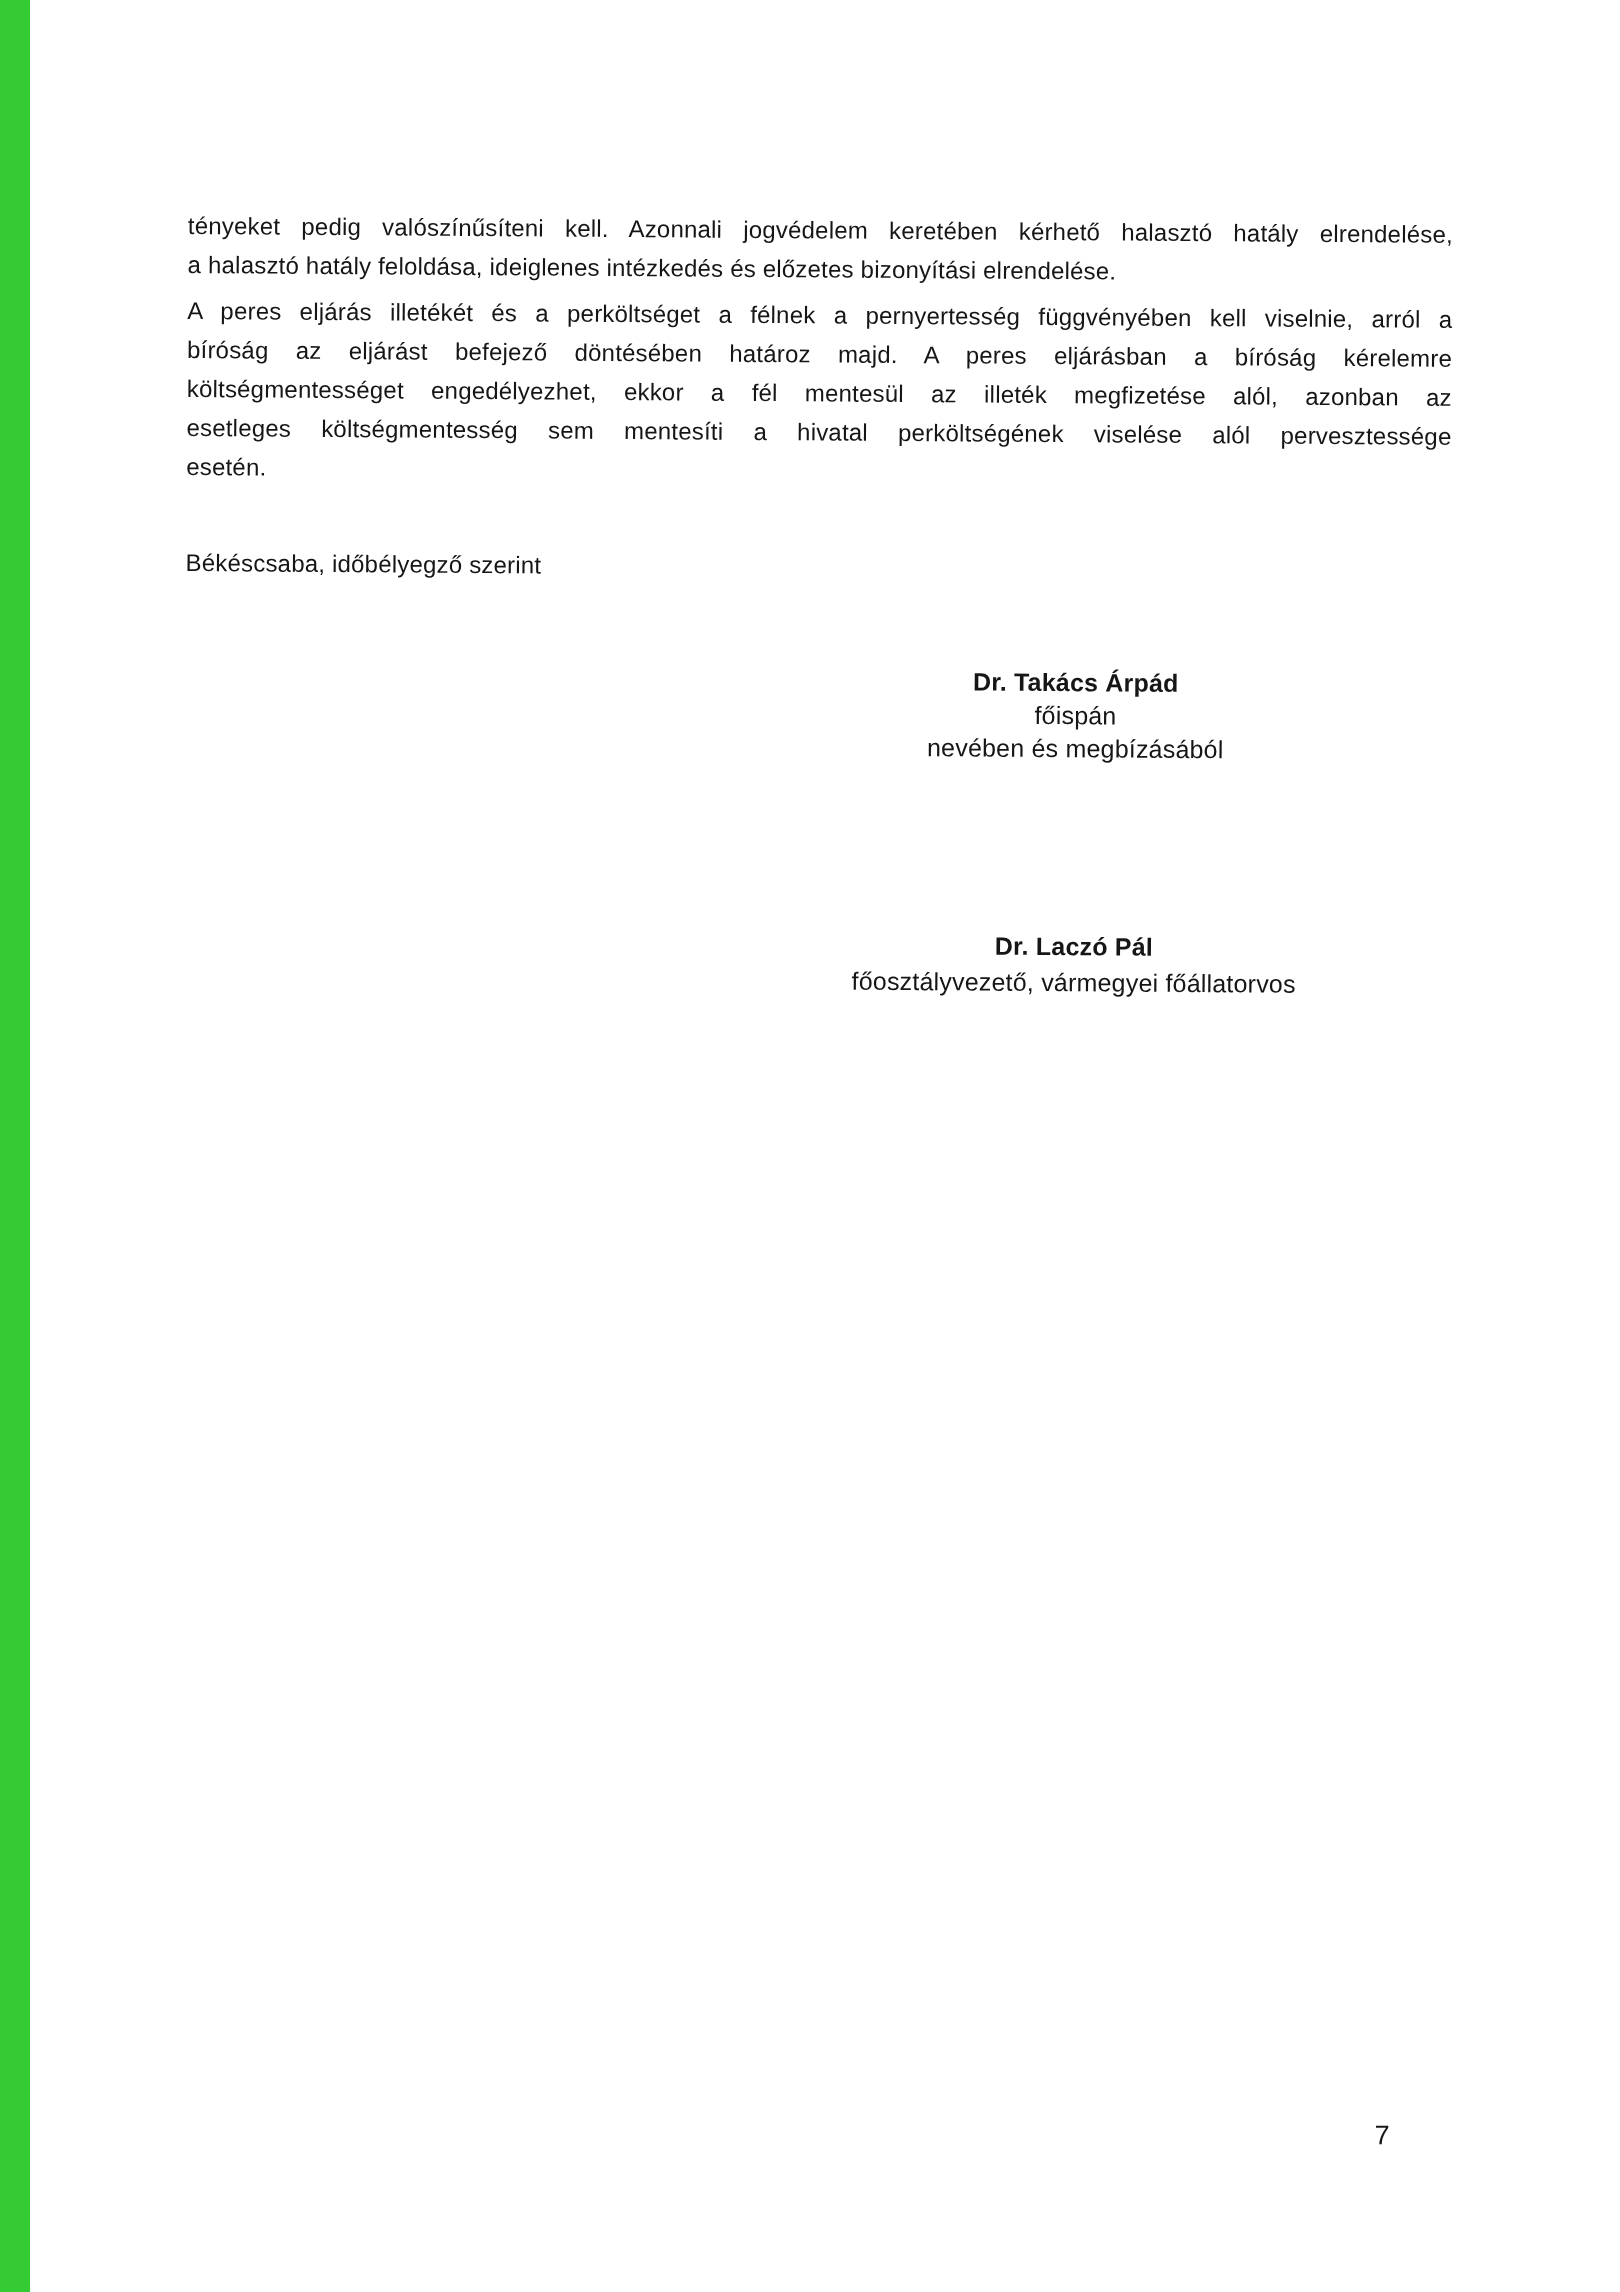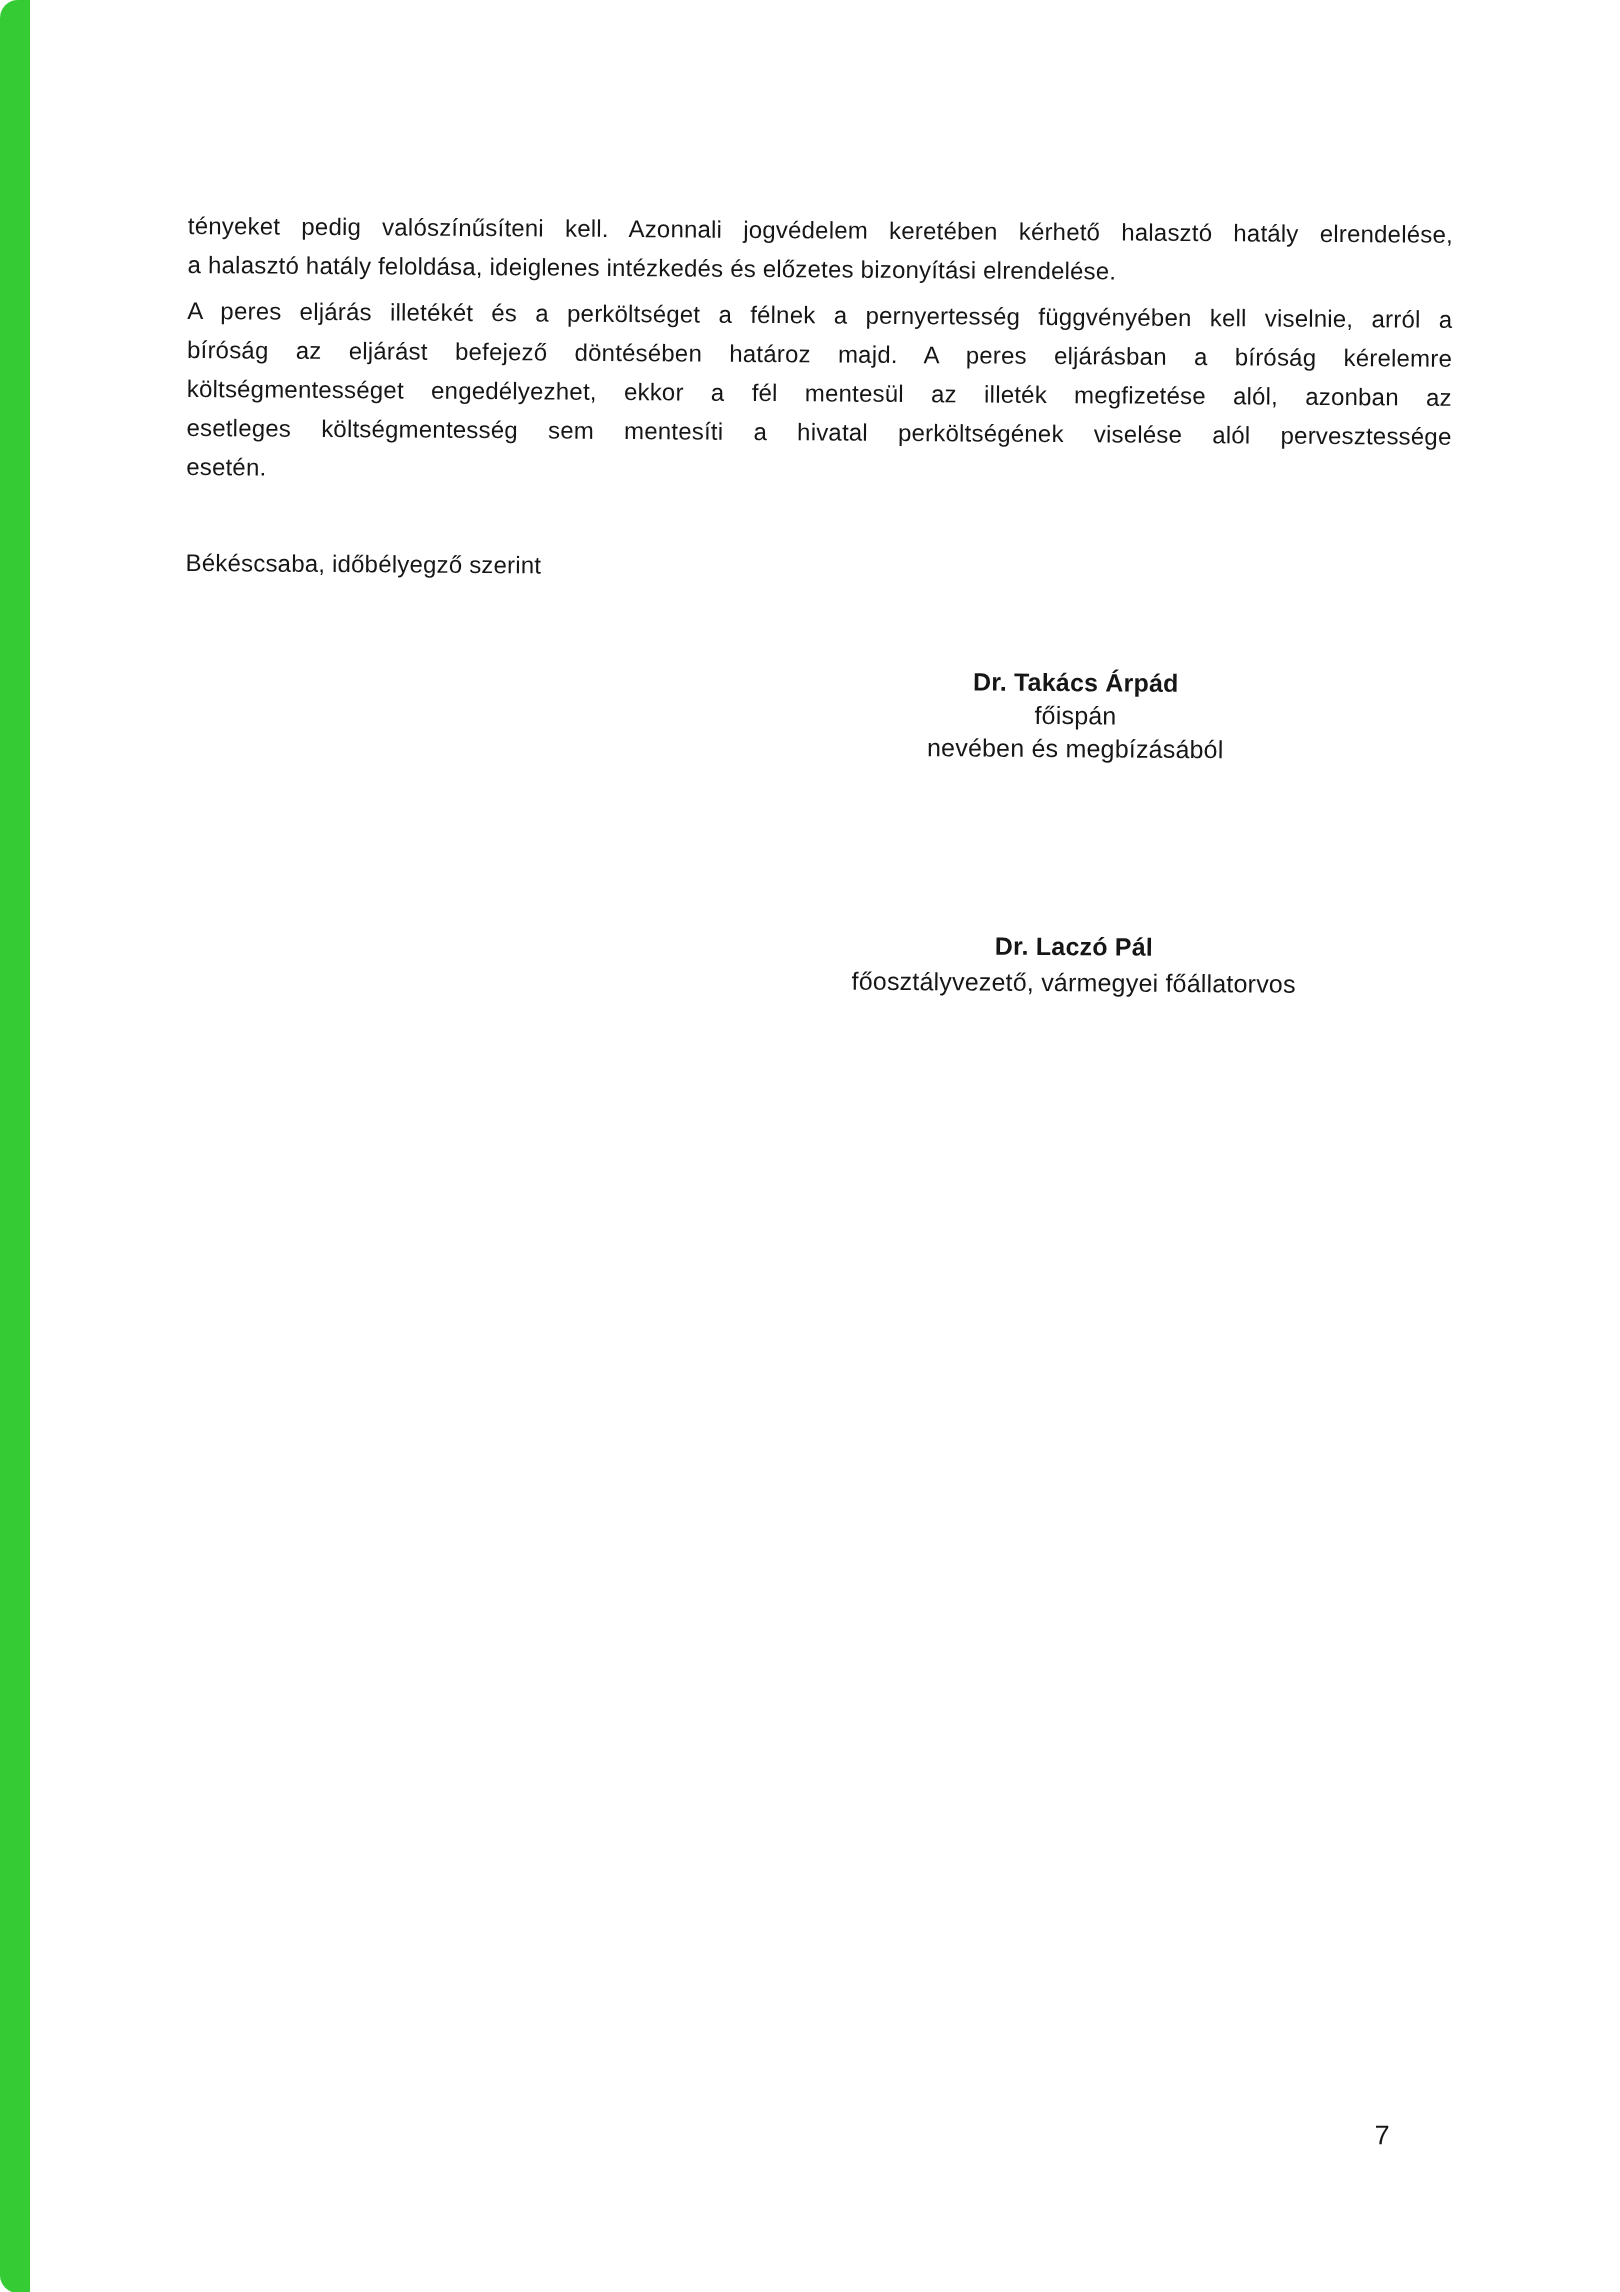--- a/index.html
+++ b/index.html
@@ -8,21 +8,20 @@
     background: #ffffff;
   }
   .page {
     position: relative;
     width: 1620px;
     height: 2293px;
     background: #ffffff;
     overflow: hidden;
     font-family: "Liberation Sans", sans-serif;
     color: #161616;
-    border-radius: 18px;
   }
   
   .edge-stripe {
     position: absolute;
     left: 0;
     top: 0;
     width: 29.6px;
     height: 100%;
     background: #35cb35;
   }

